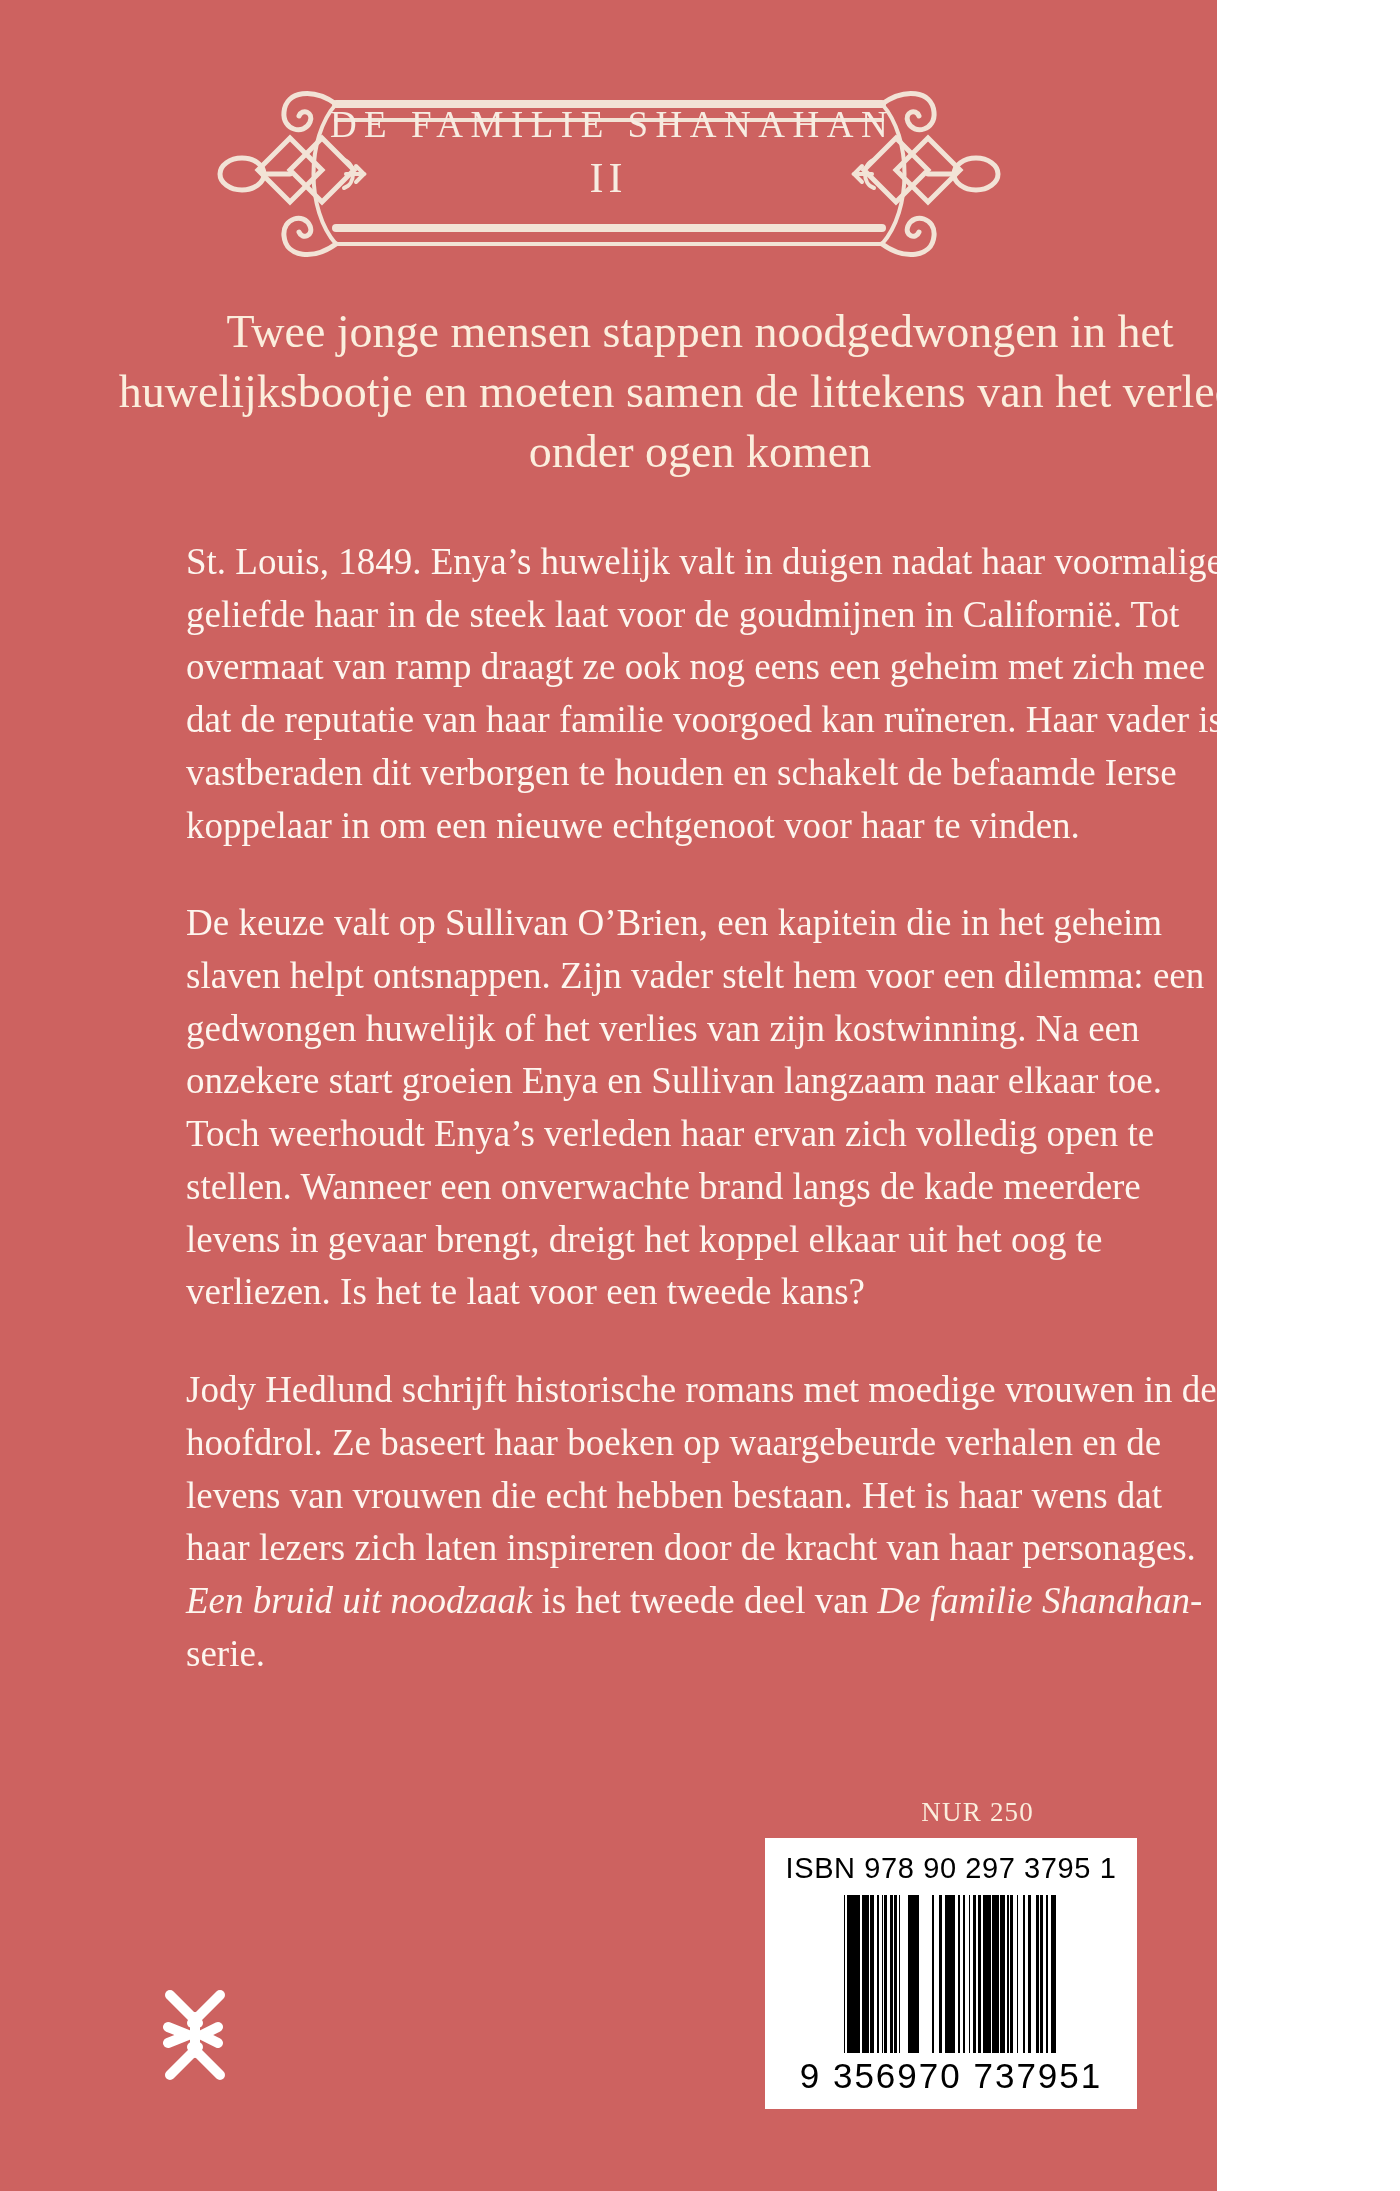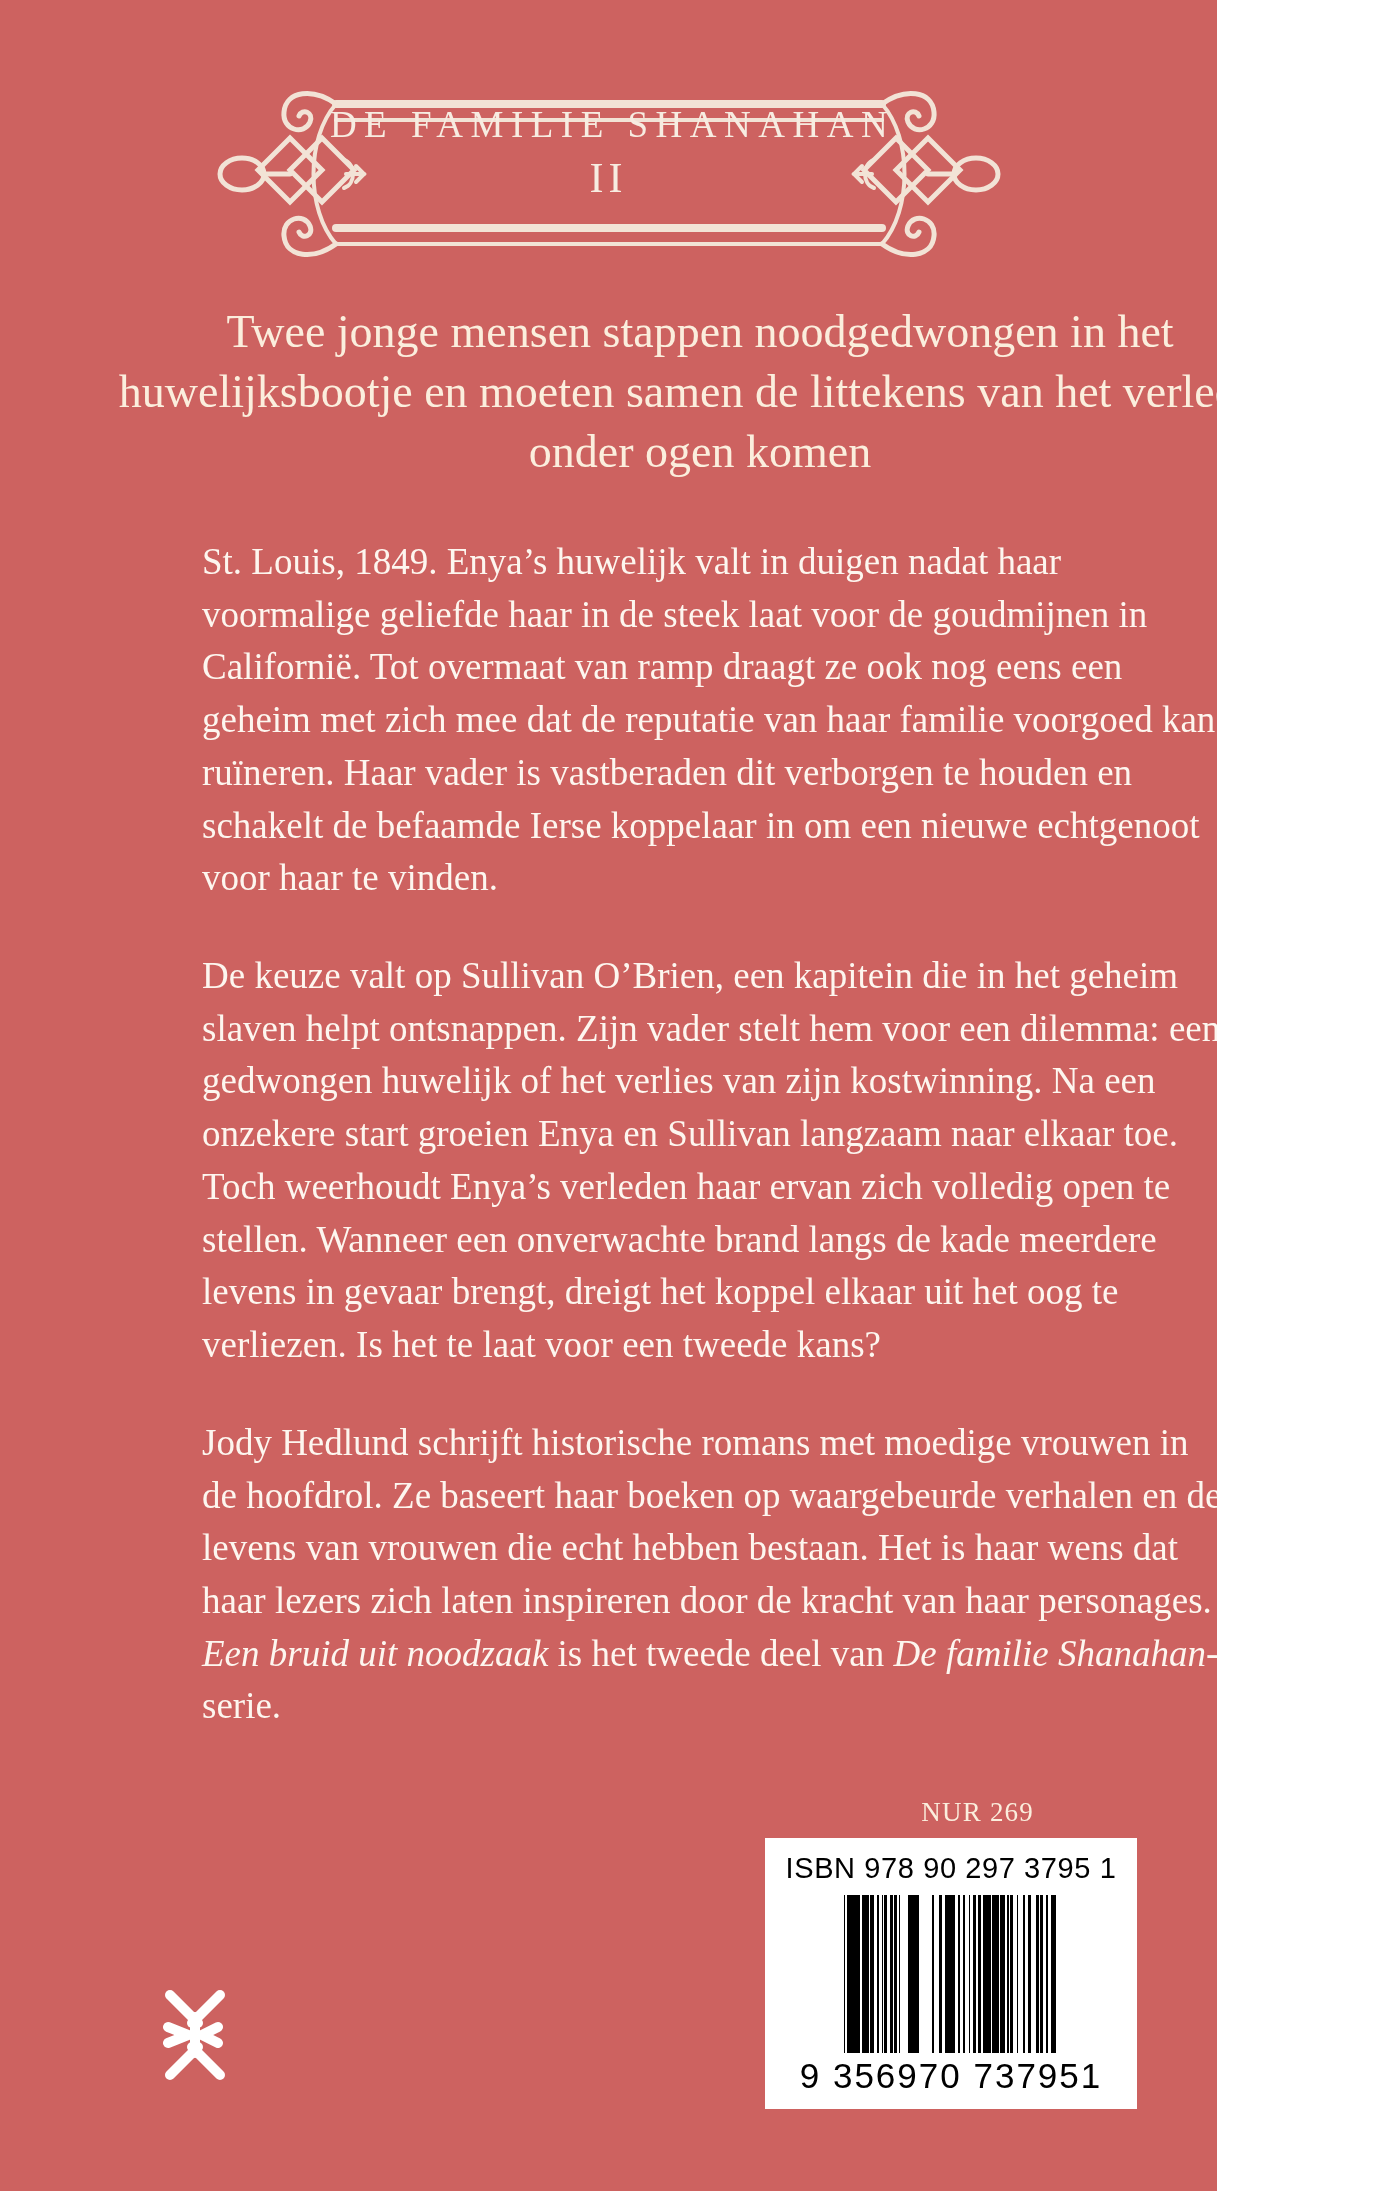--- a/index.html
+++ b/index.html
@@ -76,21 +76,21 @@
   .blurb {
     position: absolute;
     top: 536px;
     left: 186px;
     width: 1040px;
     color: #fdf6ef;
     font-size: 37px;
     line-height: 1.425;
   }
   .blurb p {
-    margin: 0 0 45px 16px;
+    margin: 0 0 45px 0;
   }
   .blurb p:last-child { margin-bottom: 0; }
   .blurb em {
     font-style: italic;
   }
 
   
   .nur {
     position: absolute;
     right: 183px;
@@ -225,21 +225,21 @@
   </div>
 
   <div class="tagline">Twee jonge mensen stappen noodgedwongen in het huwelijksbootje en moeten samen de littekens van het verleden onder ogen komen</div>
 
   <div class="blurb">
     <p>St. Louis, 1849. Enya’s huwelijk valt in duigen nadat haar voormalige geliefde haar in de steek laat voor de goudmijnen in Californië. Tot overmaat van ramp draagt ze ook nog eens een geheim met zich mee dat de reputatie van haar familie voorgoed kan ruïneren. Haar vader is vastberaden dit verborgen te houden en schakelt de befaamde Ierse koppelaar in om een nieuwe echtgenoot voor haar te vinden.</p>
     <p>De keuze valt op Sullivan O’Brien, een kapitein die in het geheim slaven helpt ontsnappen. Zijn vader stelt hem voor een dilemma: een gedwongen huwelijk of het verlies van zijn kostwinning. Na een onzekere start groeien Enya en Sullivan langzaam naar elkaar toe. Toch weerhoudt Enya’s verleden haar ervan zich volledig open te stellen. Wanneer een onverwachte brand langs de kade meerdere levens in gevaar brengt, dreigt het koppel elkaar uit het oog te verliezen. Is het te laat voor een tweede kans?</p>
     <p><span>Jody Hedlund schrijft historische romans met moedige vrouwen in de hoofdrol. Ze baseert haar boeken op waargebeurde verhalen en de levens van vrouwen die echt hebben bestaan. Het is haar wens dat haar lezers zich laten inspireren door de kracht van haar personages. </span><em>Een bruid uit noodzaak</em><span> is het tweede deel van </span><em>De familie Shanahan</em><span>-serie.</span></p>
   </div>
 
-  <div class="nur">NUR 269</div>
+  <div class="nur">NUR 250</div>
 
   <div class="barcode-box">
     <div class="isbn-line">ISBN  978 90 297 3795 1</div>
     <div class="bars" id="bars">
         <span style="width:1.15px;background:#000000"></span>
         <span style="width:2.3px;background:transparent"></span>
         <span style="width:2.3px;background:#000000"></span>
         <span style="width:2.3px;background:#000000"></span>
         <span style="width:2.3px;background:#000000"></span>
         <span style="width:2.3px;background:#000000"></span>

